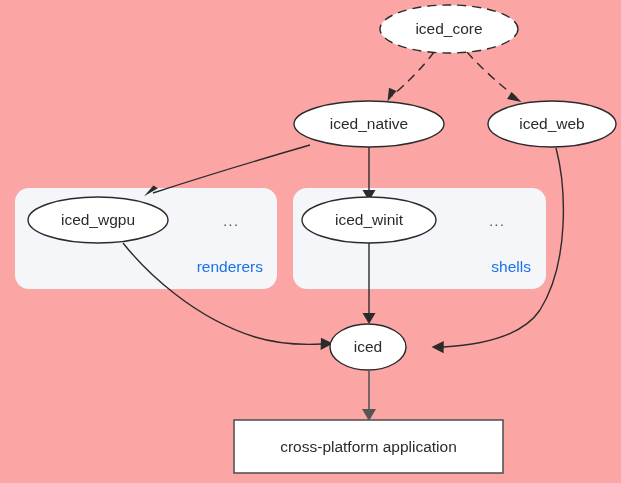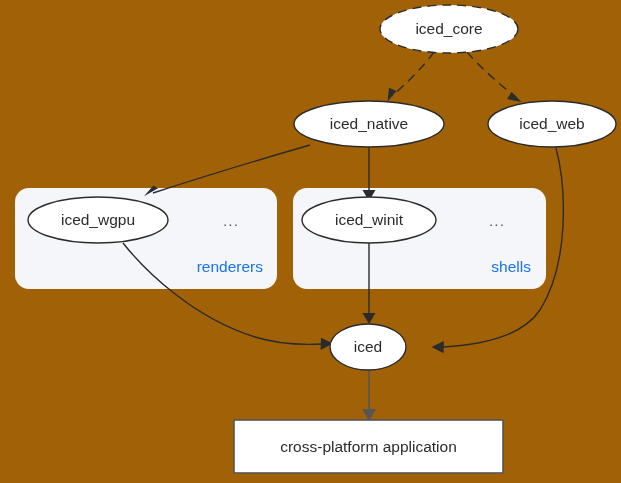--- a/index.html
+++ b/index.html
@@ -7,21 +7,21 @@
     padding: 0;
     background: #ffffff;
   }
   body {
     font-family: "Liberation Sans", sans-serif;
   }
   #canvas {
     position: relative;
     width: 621px;
     height: 483px;
-    background: #a16207;
+    background: #fca5a5;
     overflow: hidden;
   }
   #graph {
     position: absolute;
     top: 0;
     left: 0;
     width: 621px;
     height: 483px;
   }
   .node-label {

